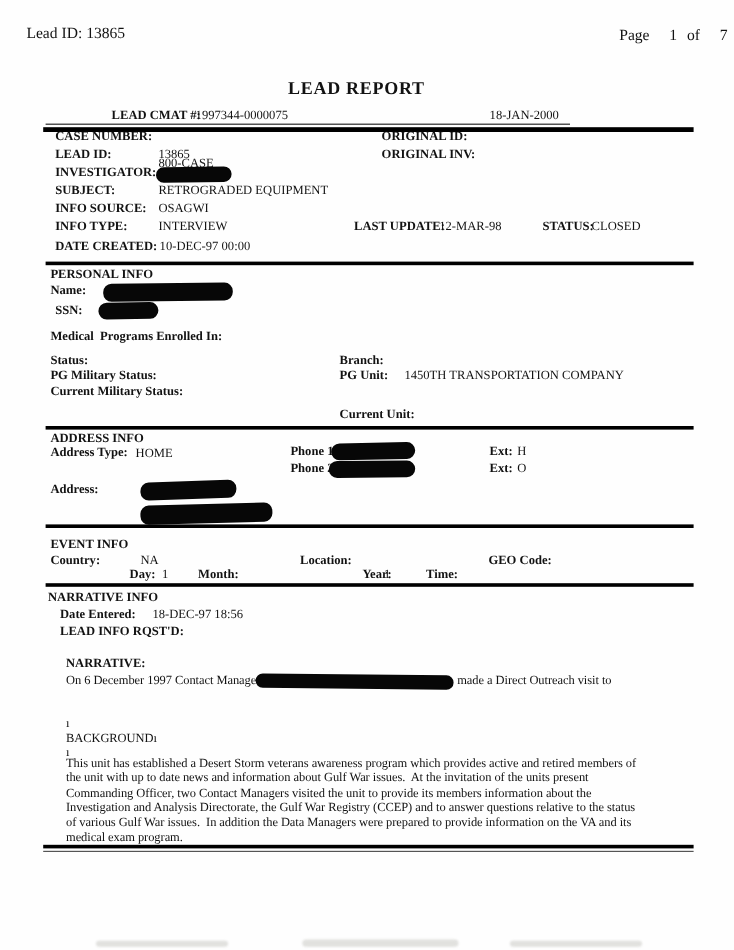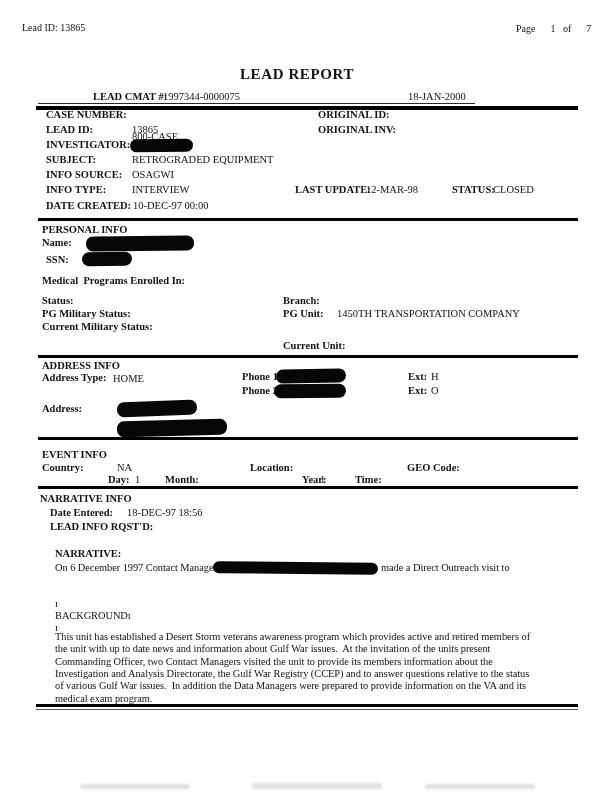--- a/index.html
+++ b/index.html
@@ -2,21 +2,21 @@
 <html><head>
 <meta charset="utf-8">
 <style>
   html,body{margin:0;padding:0;background:#ffffff;}
   .page{
     position:relative;width:612px;height:792px;background:#fefefe;
     font-family:"Liberation Serif","DejaVu Serif",serif;color:#121212;overflow:hidden;
   }
   .t{position:absolute;font-size:10.5px;line-height:11px;white-space:pre;letter-spacing:0px;}
   .b{font-weight:bold;}
-  .sm{font-size:10px;}
+  .sm{font-size:13px;}
   .title{font-size:15px;font-weight:bold;letter-spacing:0.6px;}
   .nar{font-size:10.4px;letter-spacing:-0.05px;}
   .hr{position:absolute;background:#000;}
   .hr-thin{position:absolute;background:#2a2a2a;height:1px;}
   .redact{position:absolute;background:#070707;border-radius:7px;}
   .narr-lines div{height:12.35px;line-height:12.35px;white-space:pre;}
   .smudge{position:absolute;background:#c9c9c4;opacity:.55;border-radius:3px;filter:blur(1px);}
   .pagenum{word-spacing:5px;}
 </style>
 </head>

